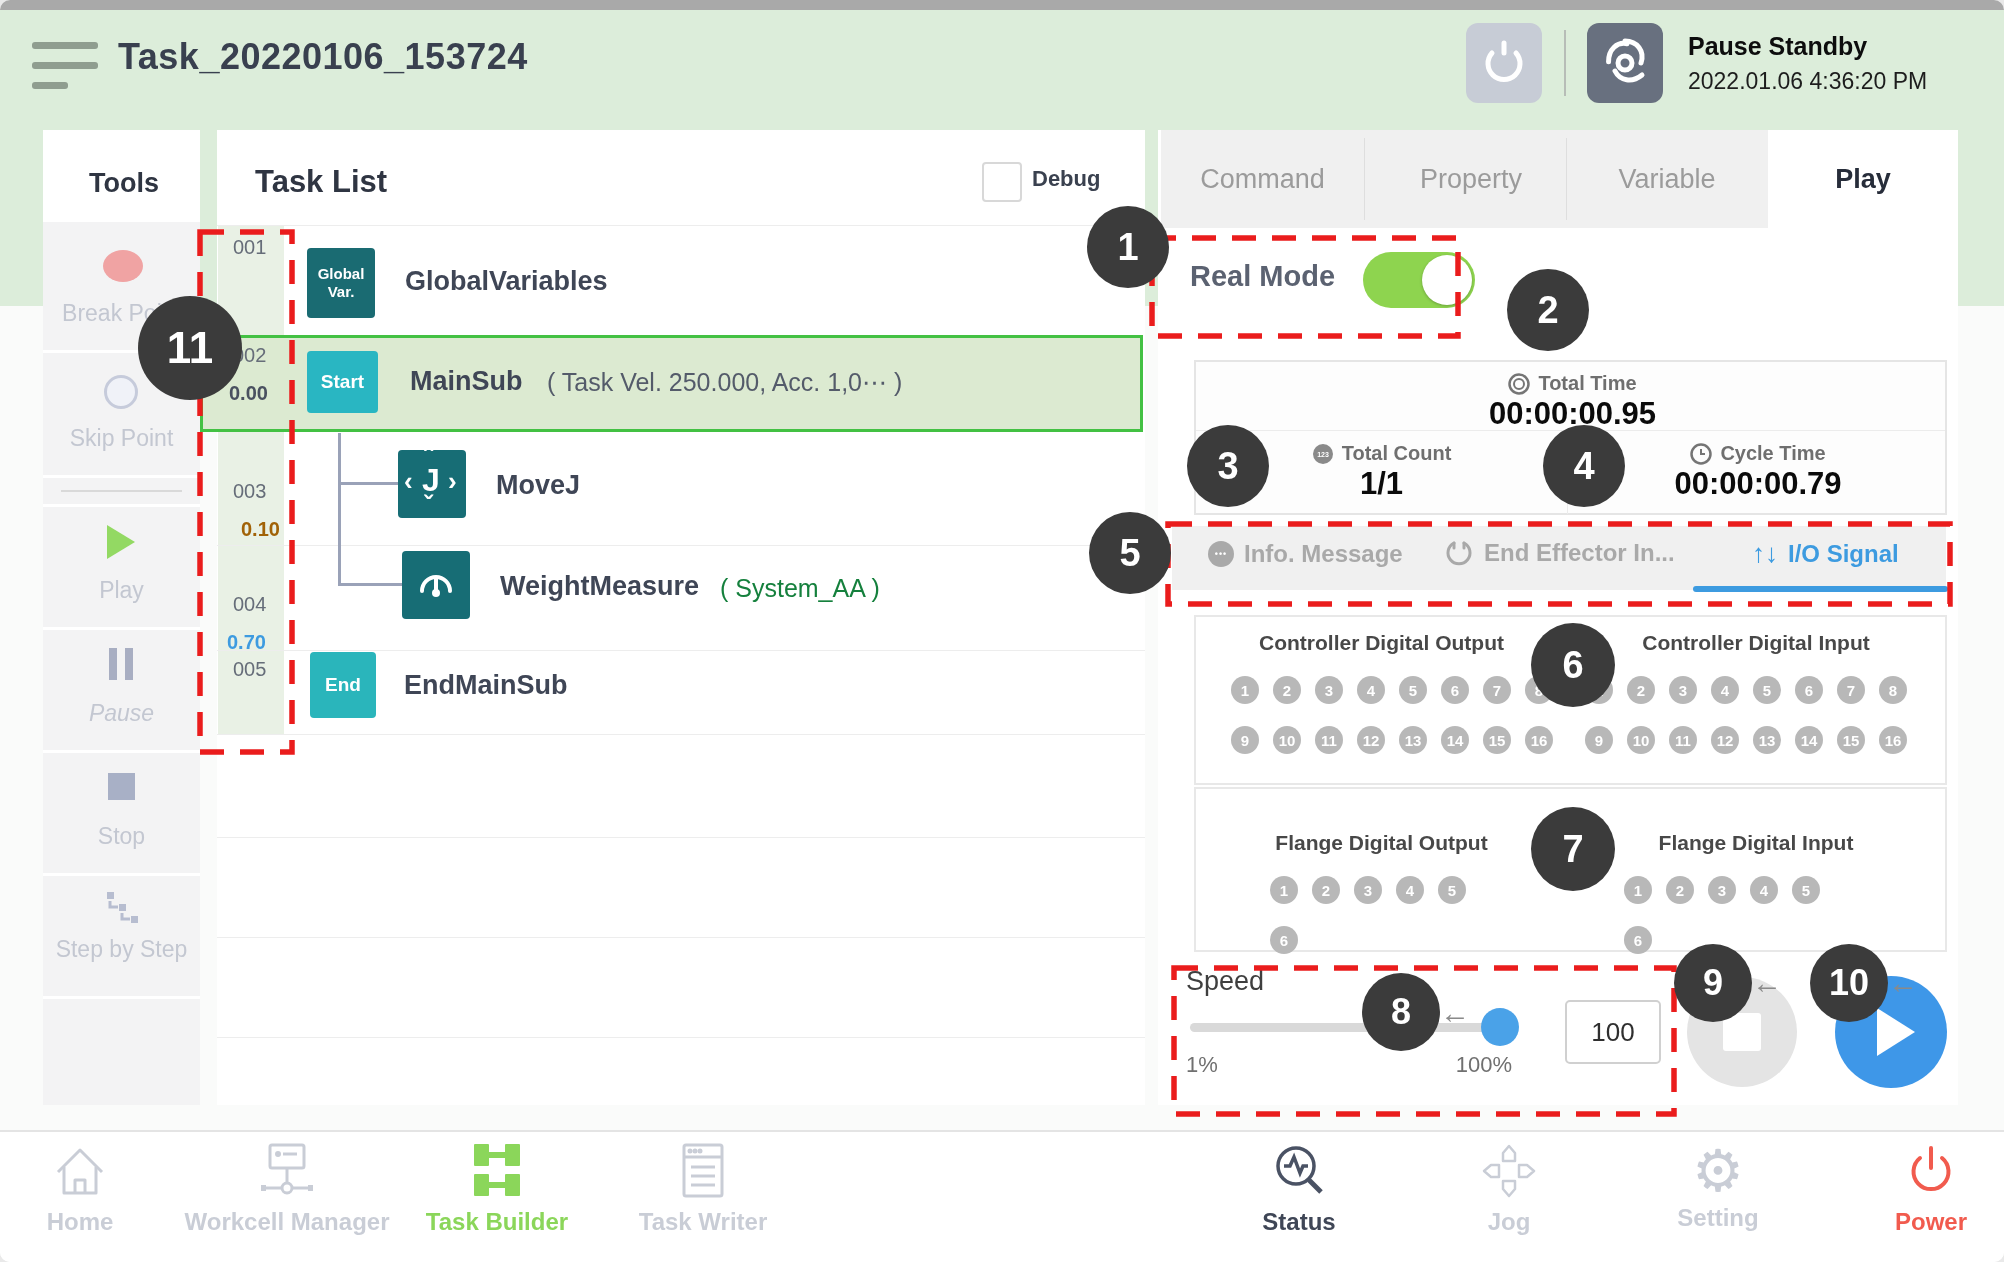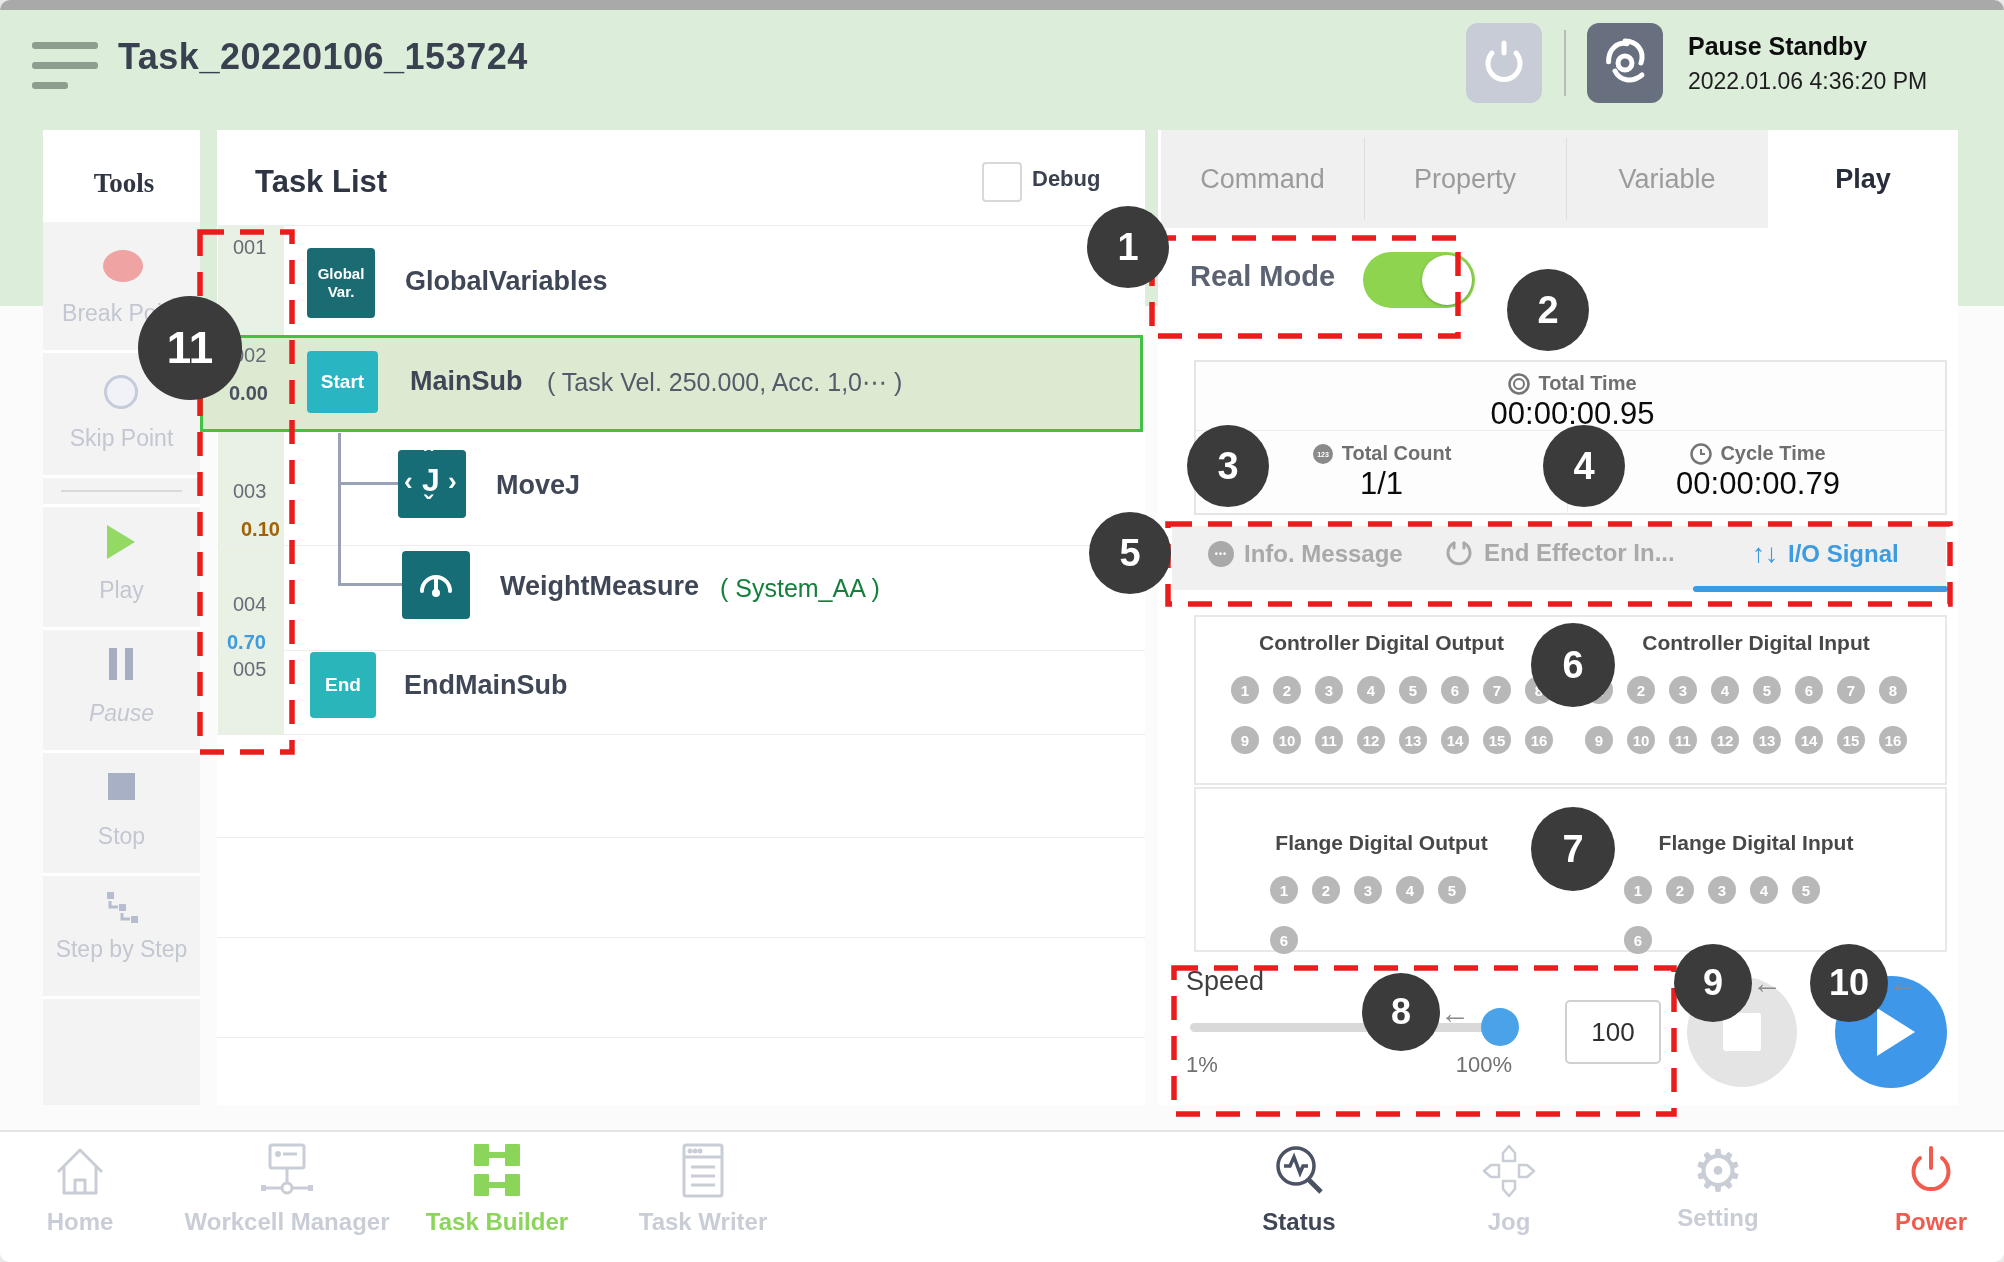--- a/index.html
+++ b/index.html
@@ -11,21 +11,21 @@
   .greenband{left:0;top:10px;width:2004px;height:296px;background:#dcedda;}
   .hamb{left:32px;top:40px;width:70px;height:50px;cursor:pointer;}
   .hamb .bar{position:absolute;height:7px;background:#8f9d8f;border-radius:3px;}
   .apptitle{left:118px;top:36px;font-size:36px;font-weight:700;color:#39404f;letter-spacing:.5px;}
   .hbtn{width:76px;height:80px;border-radius:12px;top:23px;}
   .hdivider{left:1564px;top:30px;width:2px;height:66px;background:#b7bdb7;}
   .statusname{left:1688px;top:32px;font-size:25px;font-weight:700;color:#0d0d0d;}
   .statustime{left:1688px;top:68px;font-size:23px;color:#1d1d1d;}
   
   .toolspanel{left:43px;top:130px;width:157px;height:975px;background:#ffffff;}
-  .toolstitle{left:0;top:38px;width:162px;text-align:center;font-size:27px;font-weight:700;color:#2f3542;font-family:Liberation Serif, serif;}
+  .toolstitle{left:0;top:38px;width:162px;text-align:center;font-size:27px;font-weight:700;color:#2f3542;}
   .toolblock{left:0;width:157px;background:#f3f3f4;}
   .toollabel{position:absolute;left:0;width:157px;text-align:center;font-size:23px;color:#c3c7d1;}
   
   .taskpanel{left:217px;top:130px;width:928px;height:975px;background:#ffffff;}
   .tasktitle{left:38px;top:34px;font-size:31px;font-weight:700;color:#2f3542;}
   .debugbox{left:765px;top:32px;width:36px;height:36px;background:#fff;border:2px solid #d8d8d8;border-radius:4px;cursor:pointer;}
   .debuglabel{left:815px;top:36px;font-size:22px;font-weight:700;color:#3a414f;}
   .numcol{left:1px;top:95px;width:66px;height:509px;background:#e9f1e5;}
   .rowsep{left:0;width:928px;height:1px;background:#ededed;}
   .rownum{position:absolute;font-size:20px;color:#666d79;}
@@ -41,21 +41,21 @@
   .rtab{position:absolute;top:0;height:98px;display:flex;align-items:center;justify-content:center;
         font-size:27px;color:#9b9b9b;cursor:pointer;}
   .rtab.active{color:#272d3a;font-weight:700;background:#fff;}
   .tabsep{position:absolute;top:8px;width:1px;height:82px;background:#dedede;}
   .realmode{left:32px;top:130px;font-size:29px;font-weight:700;color:#5b6271;}
   .toggle{left:205px;top:122px;width:112px;height:56px;border-radius:28px;cursor:pointer;}
   .knob{position:absolute;right:3px;top:3px;width:50px;height:50px;border-radius:50%;background:#fff;box-shadow:0 1px 3px rgba(0,0,0,.25);}
   .statsbox{left:36px;top:230px;width:753px;height:155px;background:#fdfdfd;border:2px solid #e5e5e5;box-sizing:border-box;}
   .statlabelrow{position:absolute;display:flex;align-items:center;justify-content:center;gap:8px;
                 font-size:20px;font-weight:700;color:#6f6f6f;}
-  .statvalue{position:absolute;text-align:center;font-size:31px;font-weight:400;color:#0b0b0b;}
+  .statvalue{position:absolute;text-align:center;font-size:31px;font-weight:700;color:#0b0b0b;}
   .iotabbar{left:14px;top:396px;width:774px;height:64px;background:#f0f0f0;}
   .iotabitem{position:absolute;display:flex;align-items:center;gap:10px;font-size:24px;font-weight:700;cursor:pointer;}
   .iotabgray{color:#a9a9a9;}
   .iotabblue{color:#3d9be0;}
   .iounderline{left:535px;top:456px;width:255px;height:6px;background:#3d9be0;border-radius:3px;}
   .iobox{left:36px;width:753px;background:#fff;border:2px solid #e8e8e8;box-sizing:border-box;}
   .iolabel{position:absolute;font-size:21px;font-weight:700;color:#484848;white-space:nowrap;}
   .iocircles{position:absolute;display:flex;flex-wrap:wrap;column-gap:14px;row-gap:22px;}
   .iodot{width:28px;height:28px;border-radius:50%;background:#b8b8b8;color:#fff;font-size:15px;font-weight:700;
          display:flex;align-items:center;justify-content:center;}
@@ -241,21 +241,21 @@
       </div>
       <div class="rowname" style="left:187px;top:540px;">EndMainSub</div>
     </div>
   </div>
 
   <div class="abs rightpanel">
     <div class="abs tabgray"></div>
     <div class="rtab" style="left:3px;width:203px;">
         <span>Command</span>
       </div>
-    <div class="rtab" style="left:206px;width:202px;">
+    <div class="rtab" style="left:212px;width:202px;">
         <span>Property</span>
       </div>
     <div class="rtab" style="left:408px;width:202px;">
         <span>Variable</span>
       </div>
     <div class="rtab active" style="left:610px;width:190px;">
         <span>Play</span>
       </div>
     <div class="tabsep" style="left:206px;"></div>
     <div class="tabsep" style="left:408px;"></div>

